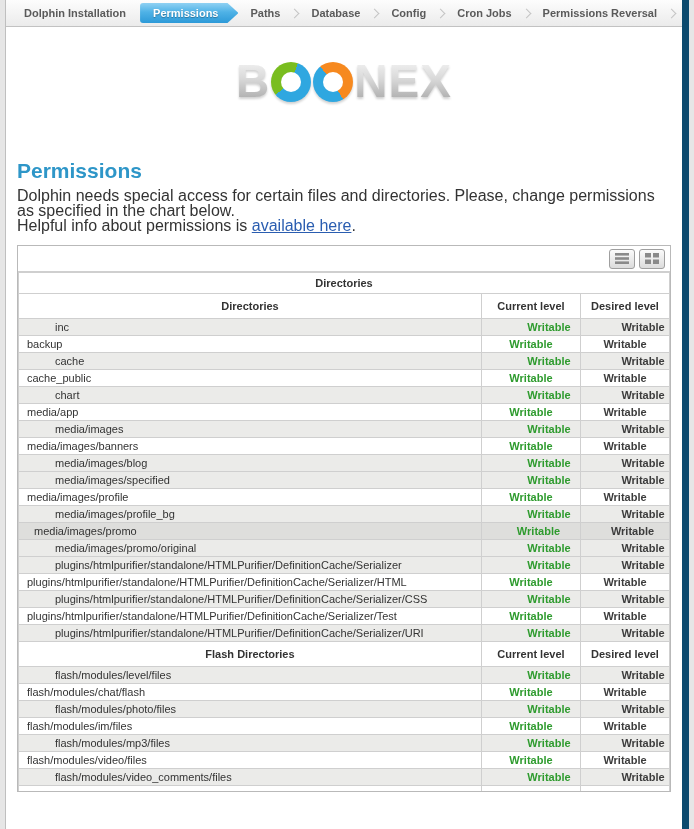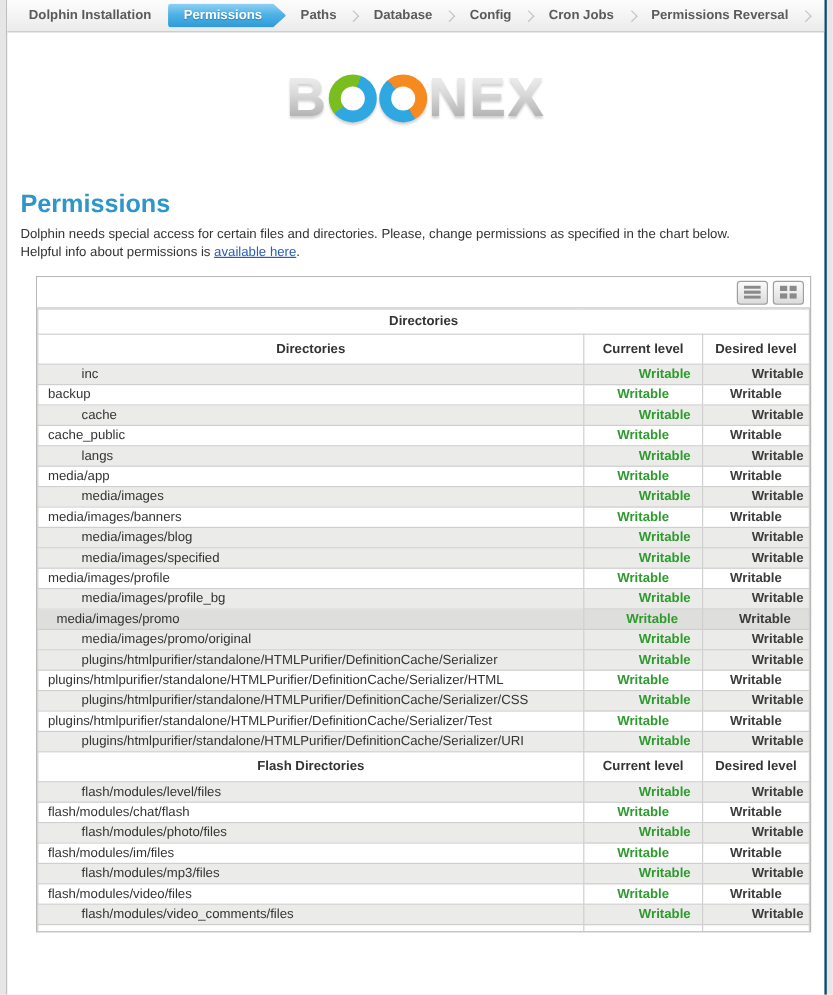--- a/index.html
+++ b/index.html
@@ -6,21 +6,21 @@
   html,body { width:694px; height:829px; overflow:hidden; }
   body {
     font-family:"Liberation Sans", sans-serif;
     background:#e6e6e6;
     color:#333;
   }
   .page-frame {
     margin:0 5px;
     background:#fff;
     border-left:1px solid #bfbfbf;
-    border-right:2px solid #0c4a6e;
+    border-right:7px solid #0c4a6e;
     height:829px;
     overflow:hidden;
   }
   
   .navbar {
     height:27px;
     background:linear-gradient(180deg,#fdfdfd,#ebebeb);
     border-bottom:1px solid #c2c2c2;
     display:flex;
     align-items:center;
@@ -71,28 +71,27 @@
   .logo-o.o1 { background:conic-gradient(from 230deg,#79bd1f 0deg 150deg,#2fa7e0 150deg 360deg); }
   .logo-o.o2 { background:conic-gradient(from 150deg,#2fa7e0 0deg 170deg,#f6891f 170deg 360deg); }
   
   .main { padding:0 11px; }
   h1.page-title {
     margin-top:53px;
     font-size:21px; font-weight:bold; color:#2e96c8;
   }
   .intro {
     margin-top:5px;
-    font-size:11px; line-height:15px; color:#333;
+    font-size:16px; line-height:15px; color:#333;
   }
   .intro a { color:#2a5db0; text-decoration:underline; cursor:pointer; }
   
   .table-box {
     margin-top:12px;
     border:1px solid #b9b9b9;
-    margin-left:13px;
   }
   .toolbar {
     height:26px;
     display:flex; justify-content:flex-end; align-items:center;
     padding-right:5px;
     border-bottom:1px solid #cfcfcf;
     background:#fff;
   }
   .view-btn {
     width:26px; height:20px;
@@ -213,21 +212,21 @@
               <td class="path">cache</td>
               <td class="cur">Writable</td>
               <td class="des">Writable</td>
             </tr>
             <tr class="">
               <td class="path">cache_public</td>
               <td class="cur">Writable</td>
               <td class="des">Writable</td>
             </tr>
             <tr class="shaded">
-              <td class="path">langs</td>
+              <td class="path">chart</td>
               <td class="cur">Writable</td>
               <td class="des">Writable</td>
             </tr>
             <tr class="">
               <td class="path">media/app</td>
               <td class="cur">Writable</td>
               <td class="des">Writable</td>
             </tr>
             <tr class="shaded">
               <td class="path">media/images</td>

